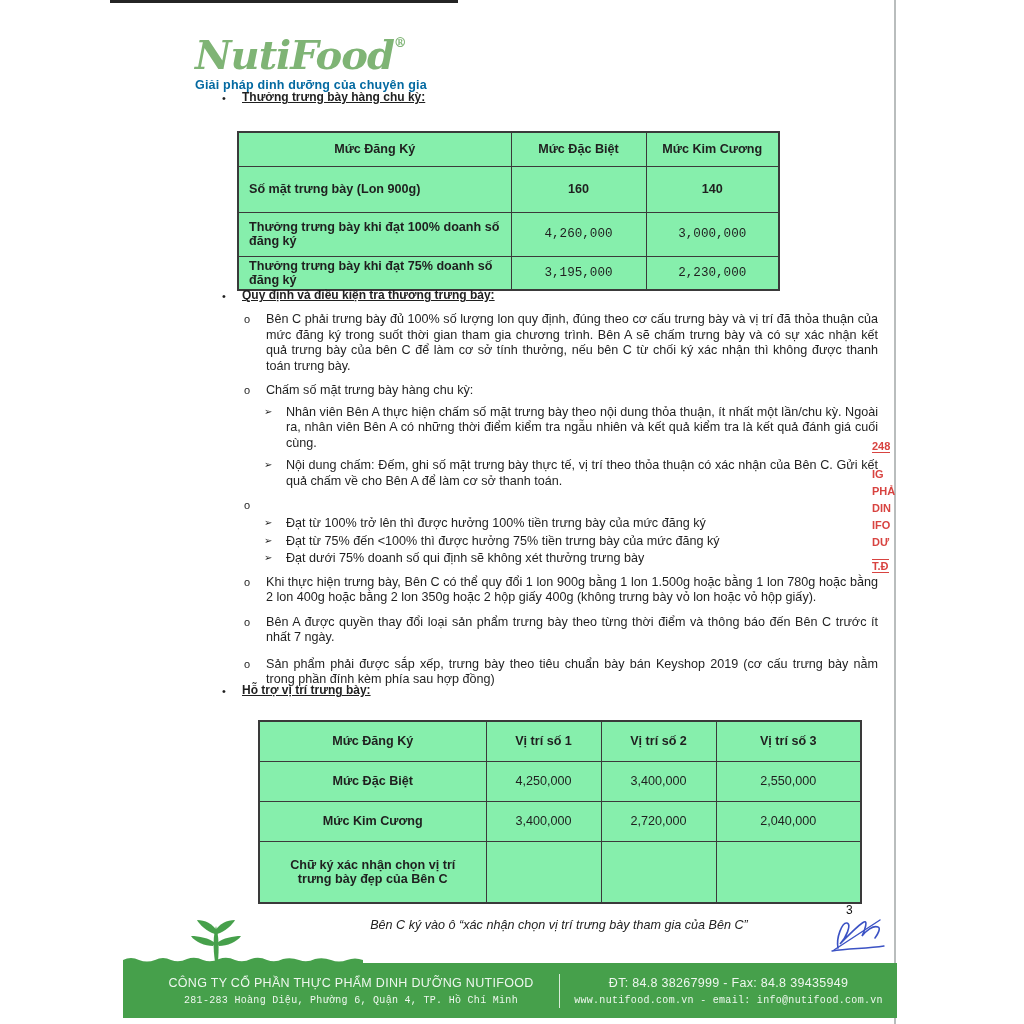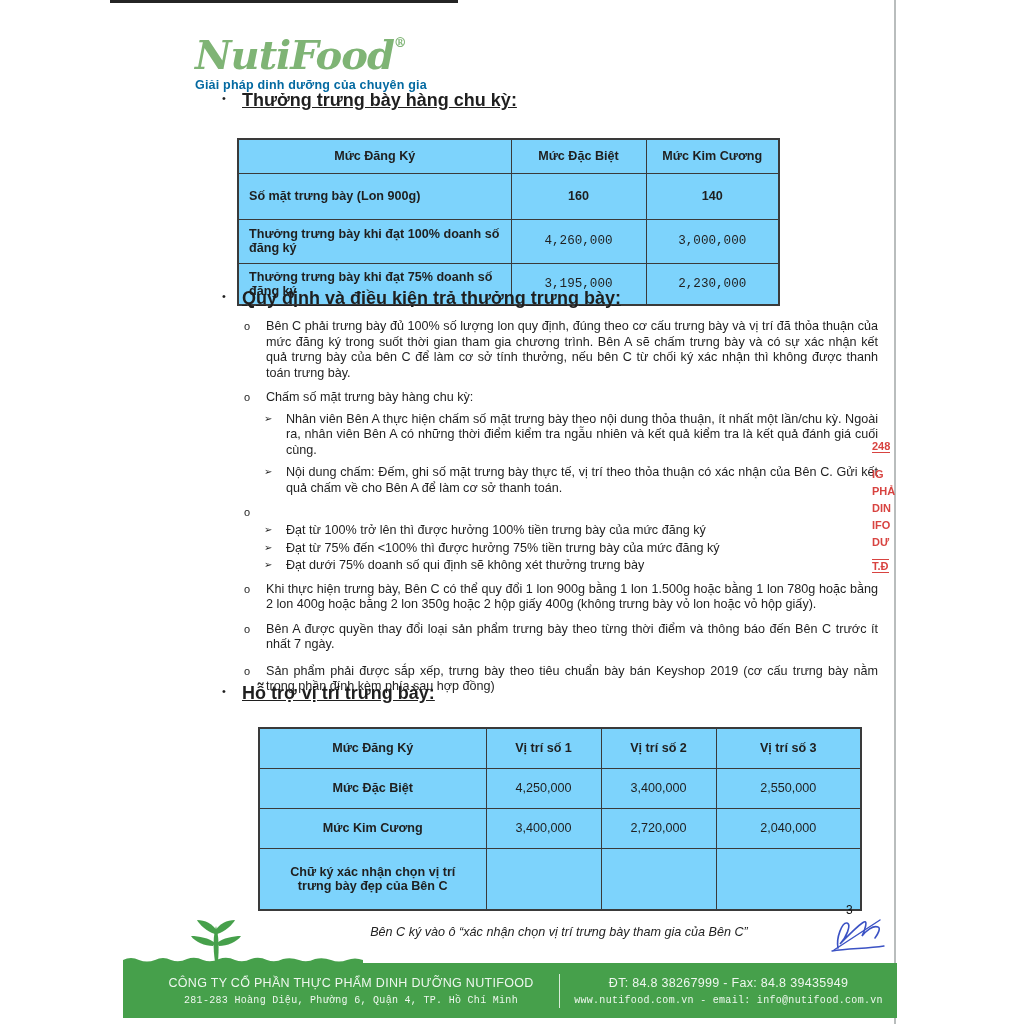--- a/index.html
+++ b/index.html
@@ -13,34 +13,34 @@
   
   .logo{position:absolute;left:195px;top:22px;}
   .logo-text{font-family:"DejaVu Serif", serif;font-weight:bold;font-style:italic;
     font-size:40px;line-height:42px;color:#7fb475;letter-spacing:-1px;}
   .logo-reg{font-size:13px;vertical-align:22px;font-style:normal;color:#7fb475;}
   .logo-tagline{font-size:12.5px;font-weight:bold;color:#0369a1;margin-top:2px;letter-spacing:0.2px;}
 
   
   .l1{display:flex;margin-bottom:6px;}
   .l1 .mark{width:20px;flex:0 0 20px;font-size:11px;padding-top:2px;}
-  .l1 .h{font-size:18px;font-weight:bold;text-decoration:underline;}
+  .l1 .h{font-size:12px;font-weight:bold;text-decoration:underline;}
   .l2{display:flex;margin:0 0 9px 22px;}
   .l2 .mark{width:22px;flex:0 0 22px;font-size:11px;padding-top:1px;}
   .l3{display:flex;margin:0 0 7px 42px;}
   .l3 .mark{width:22px;flex:0 0 22px;font-size:10px;padding-top:1px;}
   .txt{font-size:12.6px;line-height:15.5px;text-align:justify;}
   .txt.nojust{text-align:left;}
 
   .sec{position:absolute;left:222px;width:656px;}
   #section1{top:90px;}
   #section2{top:288px;}
   #section3{top:683px;}
 
-  table{border-collapse:collapse;background:#7dd3fc;}
+  table{border-collapse:collapse;background:#86efac;}
   table, th, td{border:1px solid #3a3a3a;}
   table{border-width:2px;}
   th, td{font-size:12.6px;padding:2px 8px;vertical-align:middle;}
   th{font-weight:bold;text-align:center;}
   #table1{margin:27px 0 0 15px;}
   #table1 .lbl{font-weight:bold;text-align:left;padding-left:10px;}
   #table1 .num{text-align:center;font-family:Liberation Mono, monospace;}
   #table1 .numb{text-align:center;font-weight:bold;}
   #table2{margin:23px 0 0 36px;}
   #table2 .lbl{font-weight:bold;text-align:center;}
@@ -105,21 +105,21 @@
     <tr style="height:46px">
       <td class="lbl">Số mặt trưng bày (Lon 900g)</td>
       <td class="numb">160</td>
       <td class="numb">140</td>
     </tr>
     <tr style="height:44px">
       <td class="lbl">Thưởng trưng bày khi đạt 100% doanh số đăng ký</td>
       <td class="num">4,260,000</td>
       <td class="num">3,000,000</td>
     </tr>
-    <tr style="height:42px">
+    <tr style="height:34px">
       <td class="lbl">Thưởng trưng bày khi đạt 75% doanh số đăng ký</td>
       <td class="num">3,195,000</td>
       <td class="num">2,230,000</td>
     </tr>
   </tbody>
     </table>
 </div>
 
 <div class="sec" id="section2">
   <div class="l1" style="margin-bottom:10px;">

